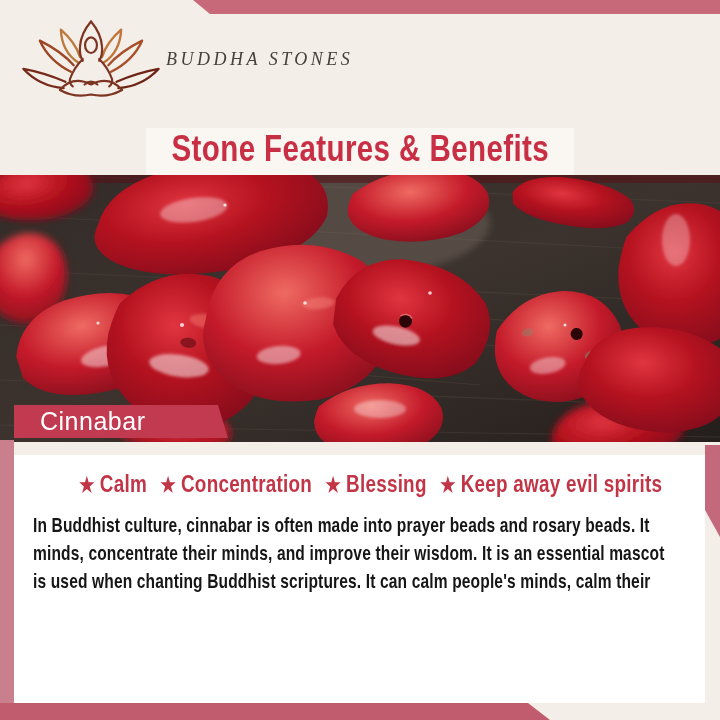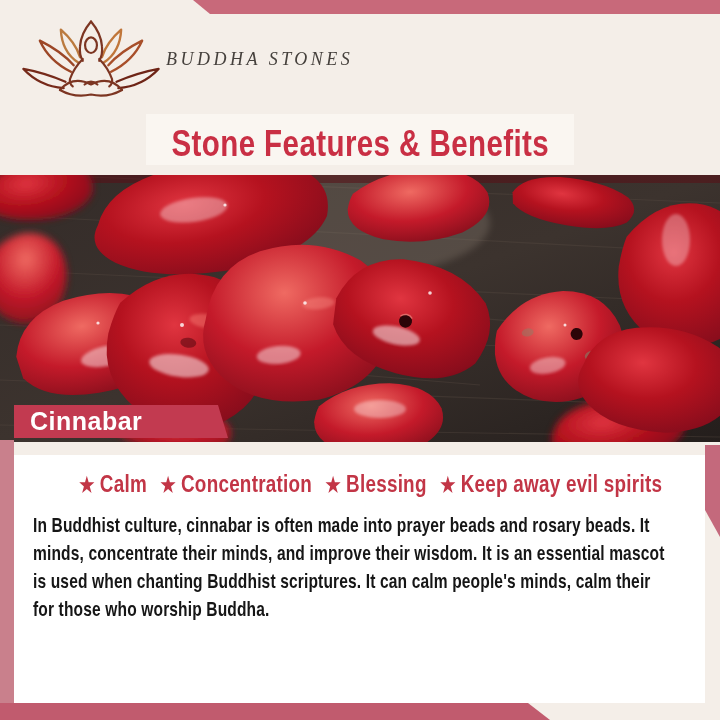--- a/index.html
+++ b/index.html
@@ -23,39 +23,39 @@
     position:absolute;top:16px;left:16px;width:100%;
     display:flex;align-items:center;font-style:italic;
   }
   .brand-name{
     margin-top:2px;
     font-family:"Liberation Serif", serif;
     font-size:18px;letter-spacing:3.5px;color:var(--brand-text);
     white-space:nowrap;
   }
   .banner{
-    position:absolute;top:114px;left:146px;width:428px;height:51px;
+    position:absolute;top:128px;left:146px;width:428px;height:51px;
     background:var(--banner-bg);
-    display:flex;align-items:flex-end;justify-content:center;
+    display:flex;align-items:flex-start;justify-content:center;
   }
   .banner-title{
     font-size:36px;font-weight:bold;color:var(--title-red);
     display:inline-block;transform:scaleX(0.82);transform-origin:50% 50%;
     white-space:nowrap;letter-spacing:0.5px;
   }
   .photo{position:absolute;top:175px;left:0;width:720px;height:267px;}
   .photo svg{display:block;width:720px;height:267px;}
   .stone-tab{
     position:absolute;top:405px;left:14px;width:214px;height:33px;
     background:var(--tab-red);
     clip-path:polygon(0 0,204px 0,100% 100%,0 100%);
     display:flex;align-items:center;
   }
   .stone-tab-label{
-    padding-left:16px;color:#fff;font-size:25px;font-weight:bold;
+    padding-left:26px;color:#fff;font-size:25px;font-weight:normal;
     letter-spacing:0.5px;white-space:nowrap;
   }
   .left-strip{position:absolute;top:440px;left:0;width:14px;height:280px;background:var(--strip-pink);}
   .right-ribbon{
     position:absolute;top:445px;left:705px;width:15px;height:92px;
     background:var(--right-ribbon-pink);
     clip-path:polygon(0 0,100% 0,100% 100%,0 65px);
   }
   .content{
     position:absolute;top:455px;left:14px;width:691px;height:248px;
@@ -289,19 +289,18 @@
           <span class="feature-star">★</span>
           <span class="feature-label">Keep away evil spirits</span>
         </span>
       </span>
     </div>
 
     <div class="description">
       <div class="desc-line"><span>In Buddhist culture, cinnabar is often made into prayer beads and rosary beads. It</span></div>
       <div class="desc-line"><span>minds, concentrate their minds, and improve their wisdom. It is an essential mascot</span></div>
       <div class="desc-line"><span>is used when chanting Buddhist scriptures. It can calm people's minds, calm their</span></div>
-      <div class="desc-line"><span>for those who worship Buddha.</span></div>
     </div>
   </div>
 
   <div class="bottom-bar"></div>
 
 </div>
 
 </body></html>

